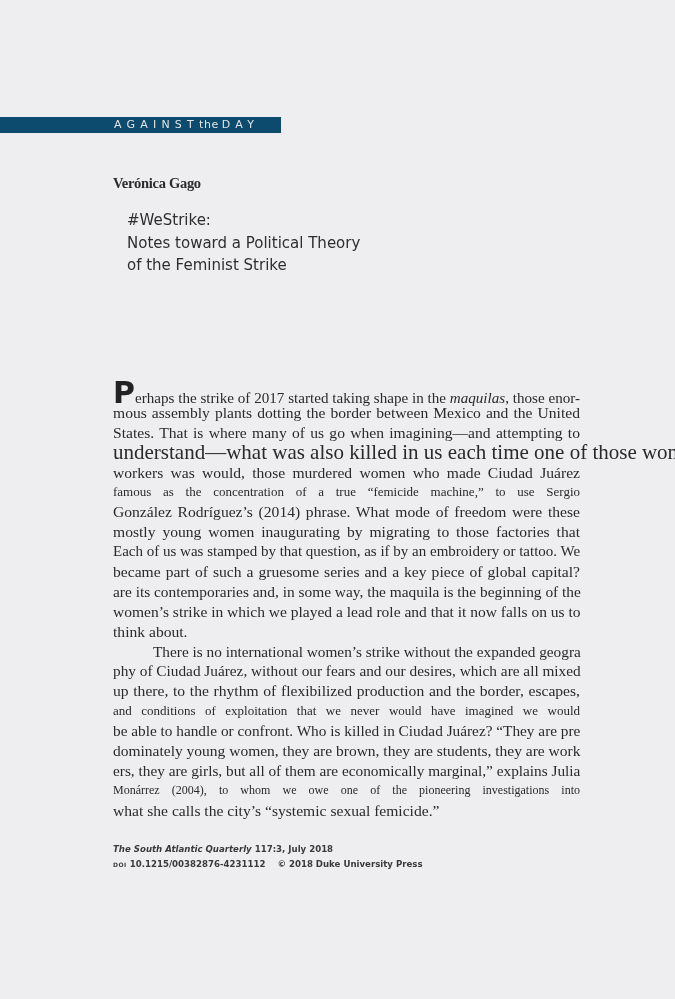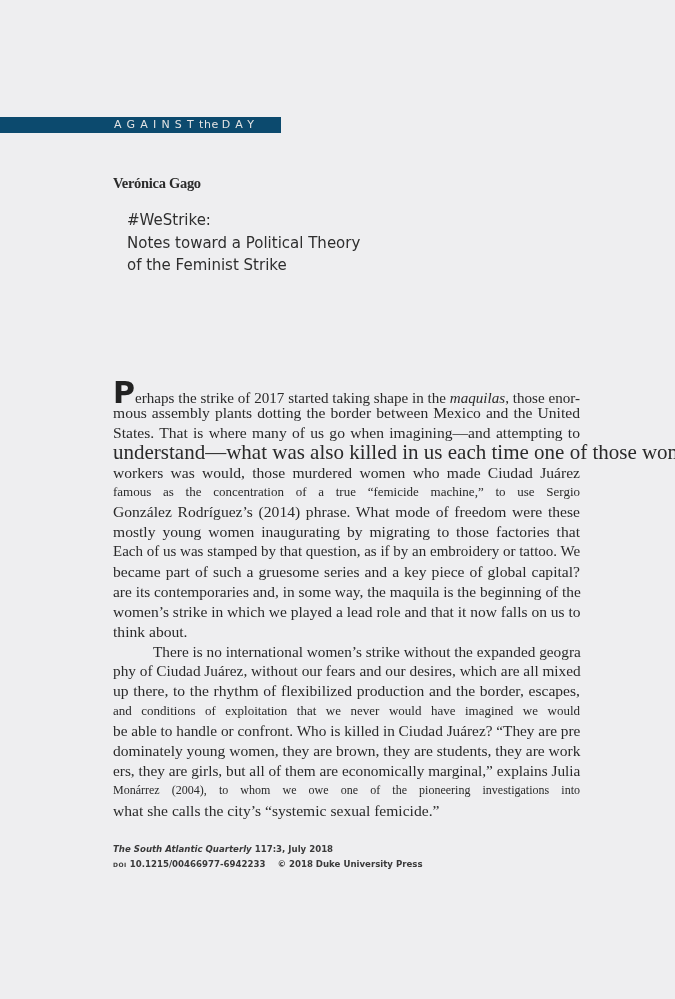--- a/index.html
+++ b/index.html
@@ -153,14 +153,14 @@
   <div class="line" style="font-size: 13px;">and conditions of exploitation that we never would have imagined we would</div>
   <div class="line" style="font-size: 15.3px;">be able to handle or confront. Who is killed in Ciudad Juárez? “They are pre</div>
   <div class="line" style="font-size: 15.5px;">dominately young women, they are brown, they are students, they are work</div>
   <div class="line" style="font-size: 15.3px;">ers, they are girls, but all of them are economically marginal,” explains Julia</div>
   <div class="line" style="font-size: 12px;">Monárrez (2004), to whom we owe one of the pioneering investigations into</div>
   <div class="line last" style="font-size: 15.6px;">what she calls the city’s “systemic sexual femicide.”</div>
 </div>
 
 <div class="footer">
   <div><em>The South Atlantic Quarterly</em><span> 117:3, July 2018</span></div>
-  <div><span class="doi-label">DOI</span><span> 10.1215/00466977-6942233</span><span class="gap"></span><span>© 2018 Duke University Press</span></div>
+  <div><span class="doi-label">DOI</span><span> 10.1215/00382876-4231112</span><span class="gap"></span><span>© 2018 Duke University Press</span></div>
 </div>
 
 </body></html>

